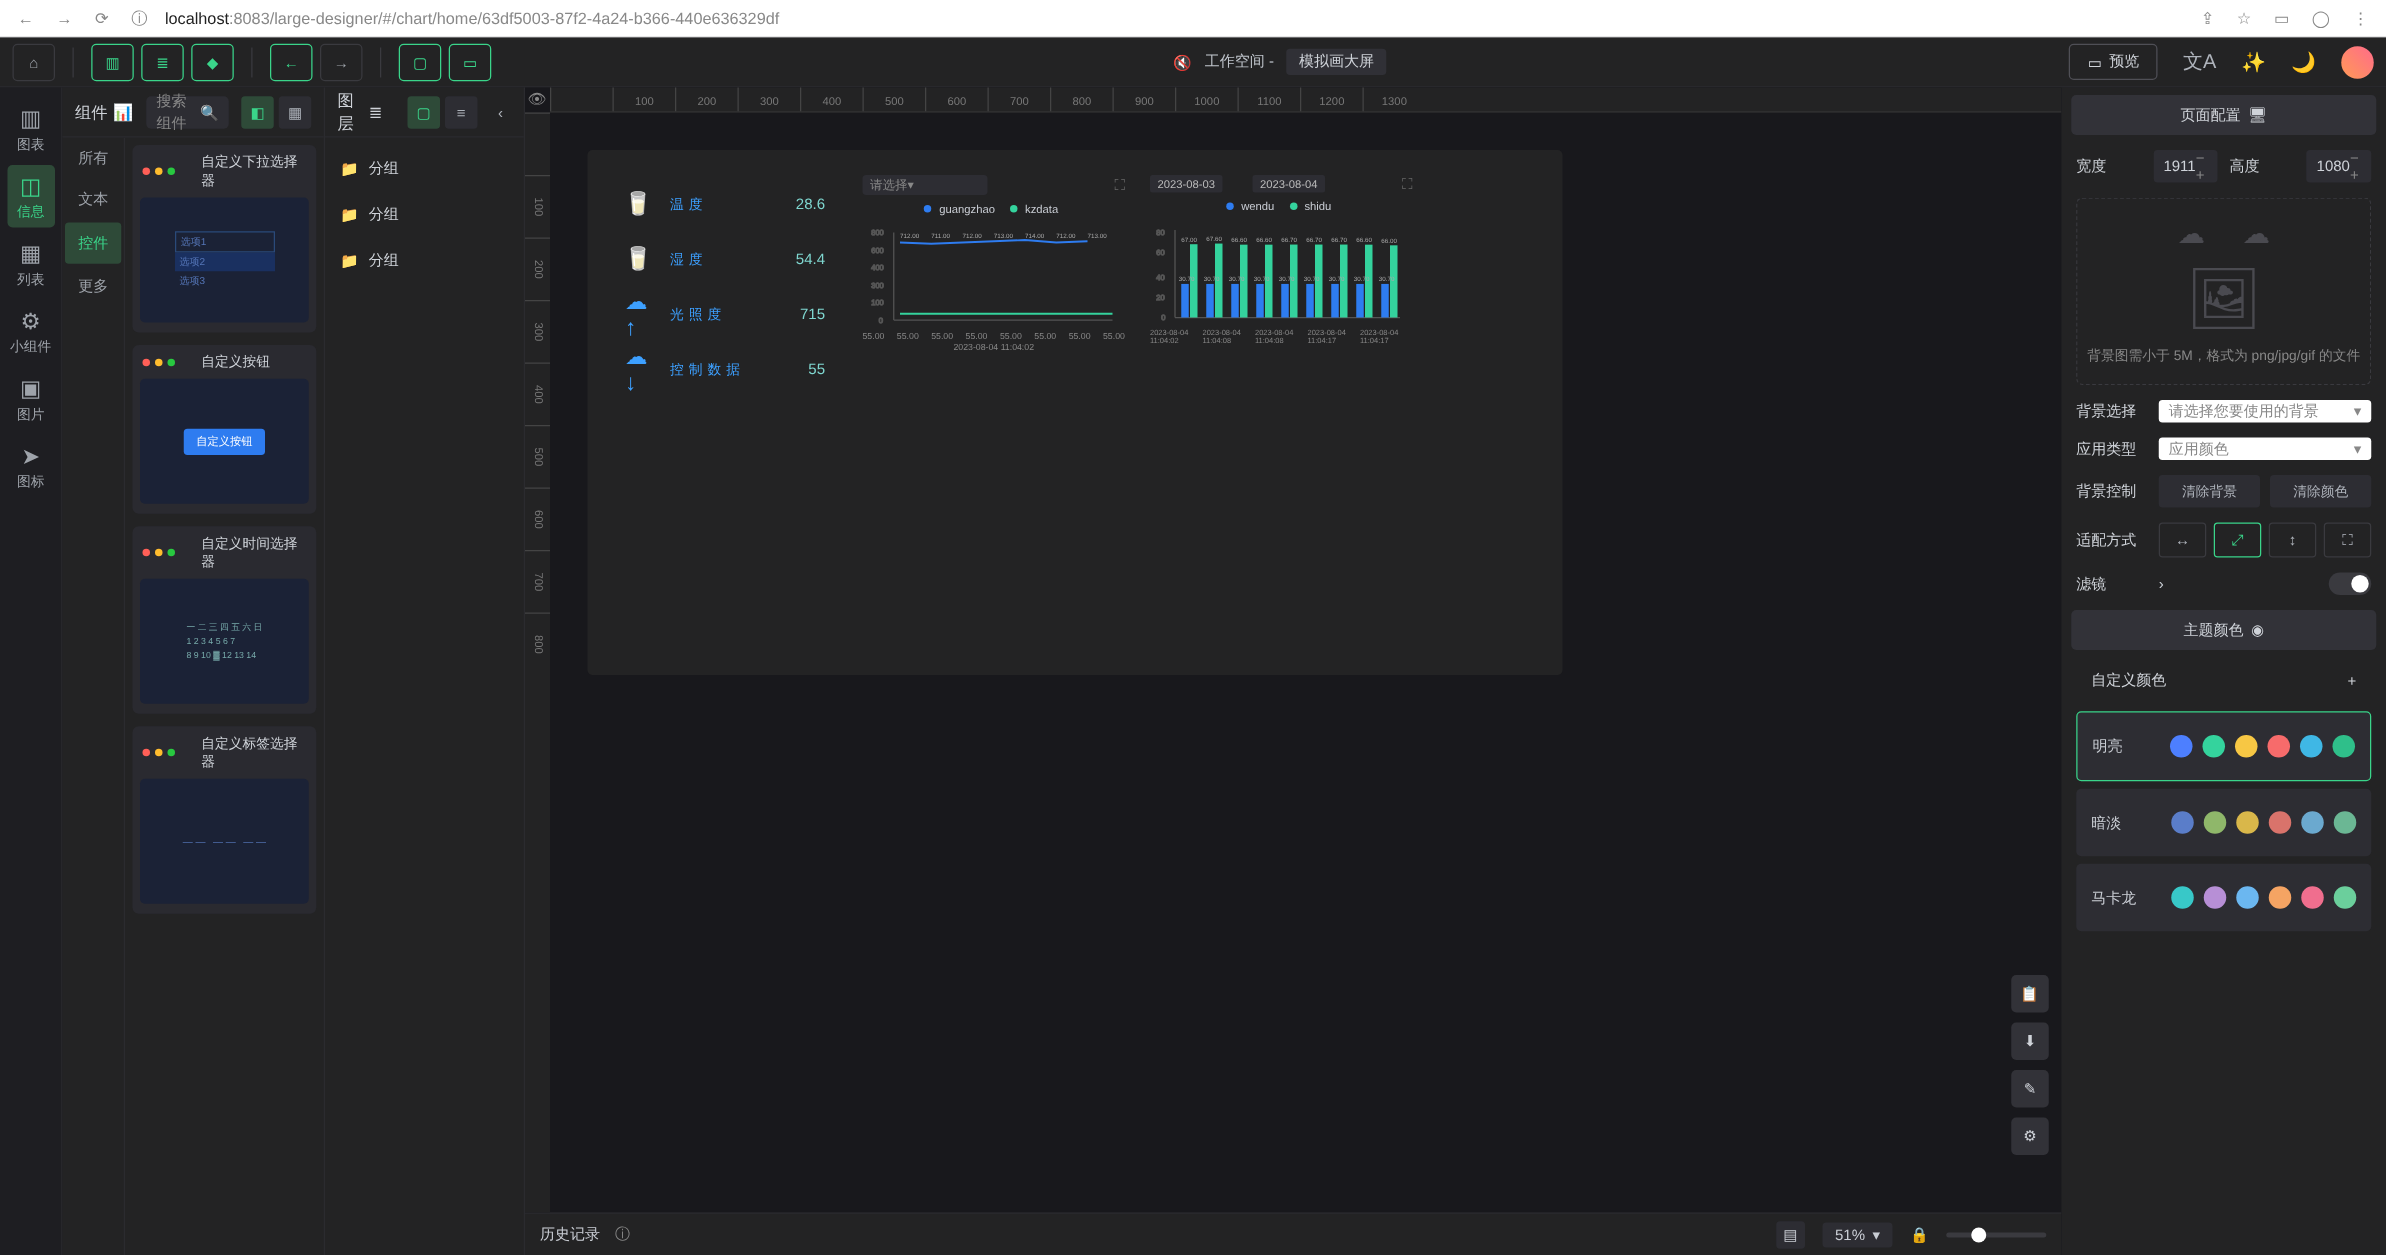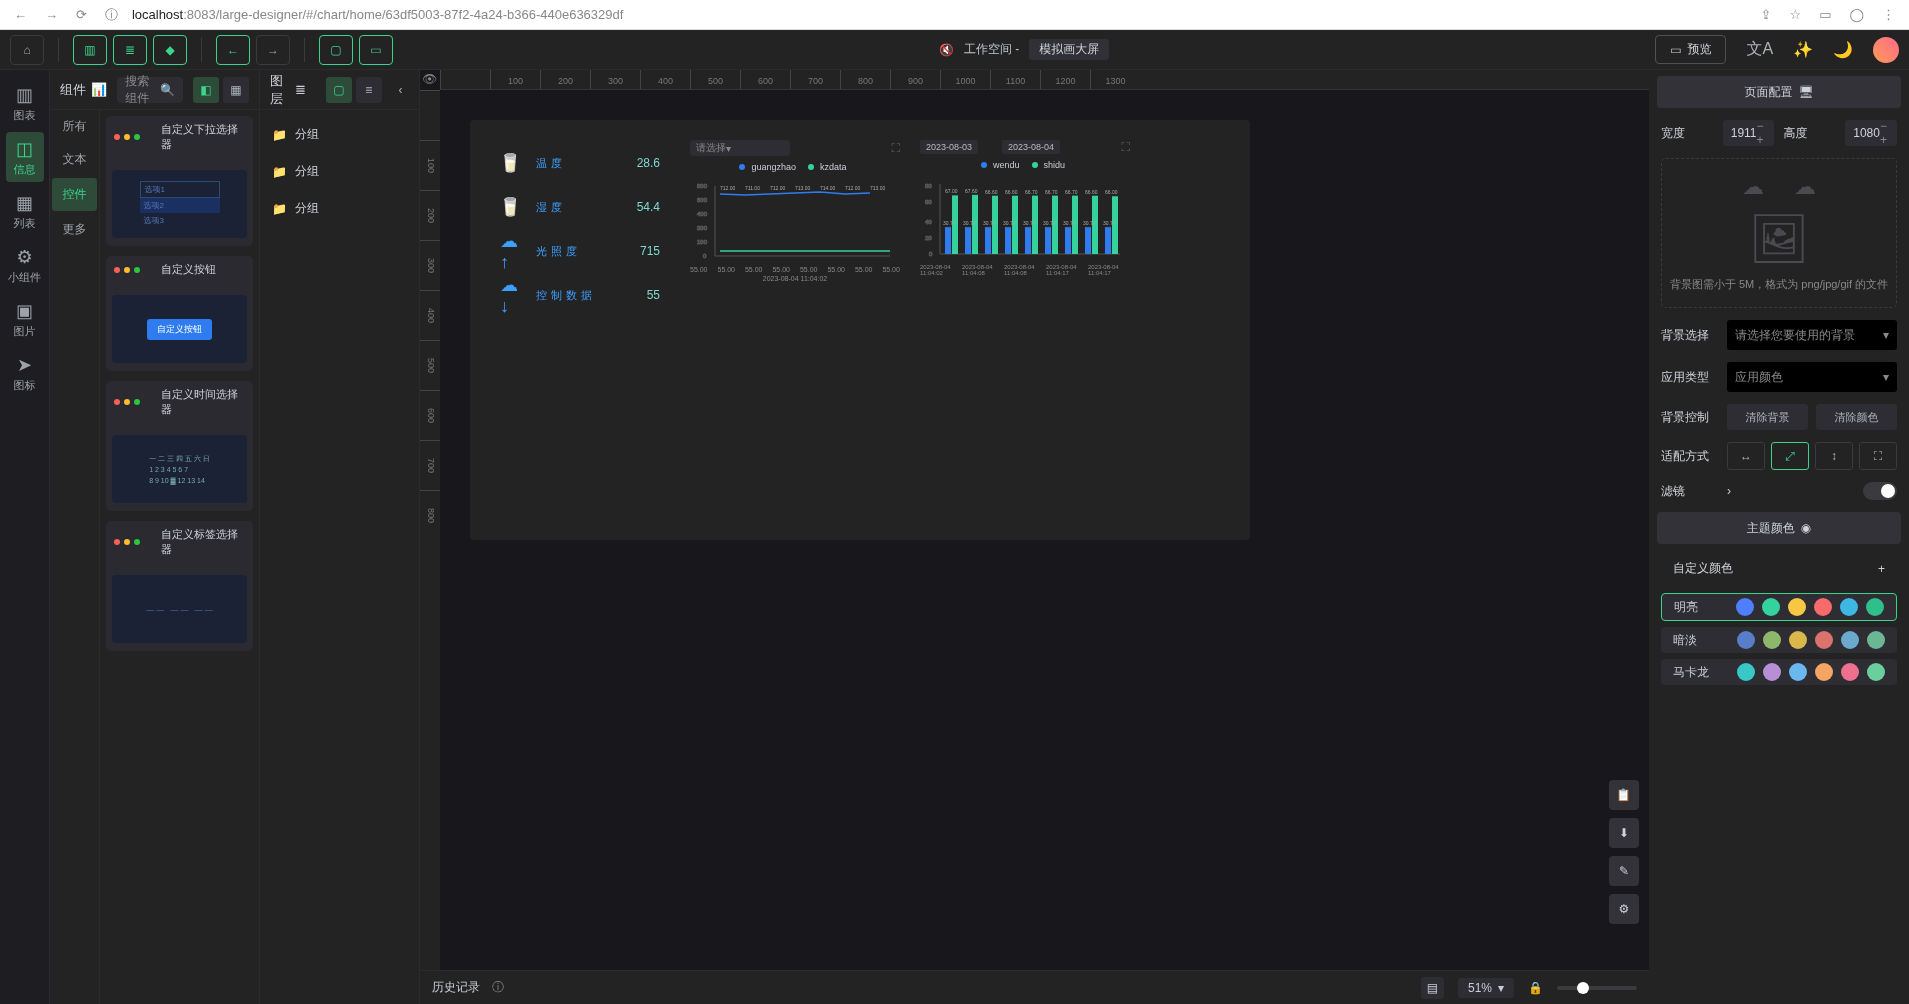--- a/index.html
+++ b/index.html
@@ -47,21 +47,21 @@
 .comp-body { display:flex; flex:1; overflow:hidden; }
 .comp-cats { width:50px; border-right:1px solid #2b2b2f; display:flex; flex-direction:column; }
 .comp-cat-item { padding:8px 4px; text-align:center; cursor:pointer; color:#9ea3aa; font-size:12px; }
 .comp-cat-item.active { background:#2e4a38; color:#3ad58a; border-radius:3px; margin:2px; }
 .comp-list { flex:1; overflow-y:auto; padding:6px; }
 .comp-card { background:#2a2a30; border-radius:5px; margin-bottom:10px; overflow:hidden; }
 .comp-card-head { display:flex; align-items:center; padding:6px 8px; gap:21px; font-size:11px; color:#cfd3d9; }
 .dots { display:flex; gap:4px; }
 .dot { width:6px; height:6px; border-radius:50%; }
 .dot.r{background:#ff5f57}.dot.y{background:#febc2e}.dot.g{background:#28c840}
-.comp-card-body { height:68px; background:#1b2236; margin:12px 6px 8px 6px; border-radius:4px; display:flex; align-items:center; justify-content:center; color:#5576b8; font-size:10px; position:relative; }
+.comp-card-body { height:100px; background:#1b2236; margin:0 6px 8px 6px; border-radius:4px; display:flex; align-items:center; justify-content:center; color:#5576b8; font-size:10px; position:relative; }
 
 
 .panel-layer { width:160px; background:#232324; border-right:1px solid #2b2b2f; display:flex; flex-direction:column; }
 .layer-body { padding:6px 4px; }
 .layer-group { display:flex; align-items:center; gap:8px; padding:10px 8px; color:#cfd3d9; cursor:pointer; }
 .layer-collapse { width:20px; display:flex; align-items:center; justify-content:center; color:#aeb3bb; cursor:pointer; }
 
 
 .canvas-area { flex:1; position:relative; background:#18181c; display:flex; flex-direction:column; }
 .ruler-h { height:20px; background:#232324; position:relative; border-bottom:1px solid #333; display:flex; margin-left:20px; }
@@ -101,30 +101,30 @@
 
 
 .panel-config { width:260px; background:#232324; overflow-y:auto; }
 .section-title { background:#323238; height:32px; display:flex; align-items:center; justify-content:center; gap:6px; border-radius:4px; margin:6px 8px; color:#cfd3d9; }
 .form-row { display:flex; align-items:center; padding:6px 12px; gap:10px; }
 .form-label { width:56px; font-size:12px; color:#cfd3d9; }
 .num-input { flex:1; background:#2d2d33; height:26px; border-radius:3px; display:flex; align-items:center; padding:0 8px; color:#cfd3d9; justify-content: space-between;}
 .num-input .steppers{ color:#888; letter-spacing: 2px;}
 .bg-upload { margin:6px 12px; height:150px; border:1px dashed #3a3a3f; border-radius:5px; display:flex; flex-direction:column; align-items:center; justify-content:center; color:#888; gap:10px; font-size:11px; }
 .bg-upload .img-ph { font-size: 48px; color:#4a4a50; }
-.select { flex:1; background:#000000; height:30px; border-radius:3px; display:flex; align-items:center; justify-content:space-between; padding:0 8px; color:#888; }
+.select { flex:1; background:#ffffff; height:18px; border-radius:3px; display:flex; align-items:center; justify-content:space-between; padding:0 8px; color:#888; }
 .checker { flex:1; height:22px; background: repeating-conic-gradient(#555 0% 25%, #333 0% 50%) 50% / 12px 12px; border-radius:3px; border:1px solid #444; }
 .btn-pair { flex:1; display:flex; gap:8px; }
 .btn-sm { flex:1; background:#2d2d33; height:26px; border-radius:3px; display:flex; align-items:center; justify-content:center; color:#aeb3bb; cursor:pointer; font-size:11px; }
 .fit-btns { flex:1; display:flex; gap:6px; }
 .fit-btn { flex:1; height:28px; border:1px solid #3a3a3f; border-radius:3px; display:flex; align-items:center; justify-content:center; color:#aeb3bb; cursor:pointer; }
 .fit-btn.active { border-color:#3ad58a; color:#3ad58a; }
 .toggle { width:34px; height:18px; background:#3a3a3f; border-radius:9px; position:relative; margin-left:auto; }
 .toggle .knob{ width:14px; height:14px; background:#fff; border-radius:50%; position:absolute; top:2px; right:2px; }
-.theme-row { margin:6px 12px; background:#2d2d33; border-radius:4px; padding:4px 12px; display:flex; align-items:center; gap:24px; }
+.theme-row { margin:6px 12px; background:#2d2d33; border-radius:4px; padding:18px 12px; display:flex; align-items:center; gap:24px; }
 .theme-row.active{ border:1px solid #3ad58a; }
 .theme-name{ width:50px; font-size:12px; }
 .swatches { display:flex; gap:8px; margin-left:auto; }
 .sw { width:18px; height:18px; border-radius:50%; }
 .custom-row { margin:6px 12px; padding:10px 12px; display:flex; align-items:center; justify-content:space-between; color:#cfd3d9; }
 svg { display:block; }
 </style>
 </head>
 <body>
 

